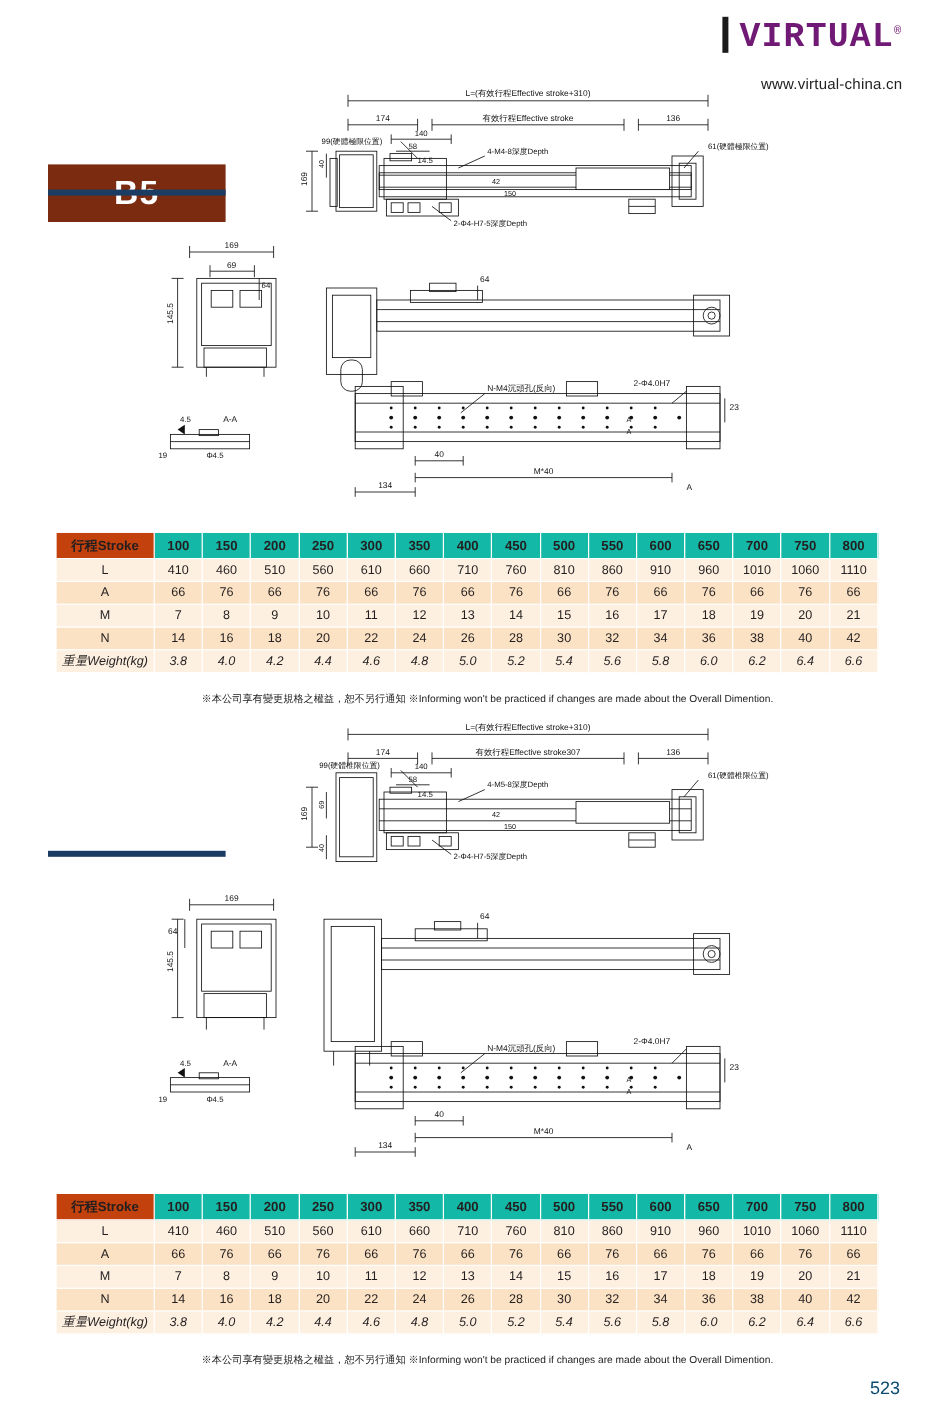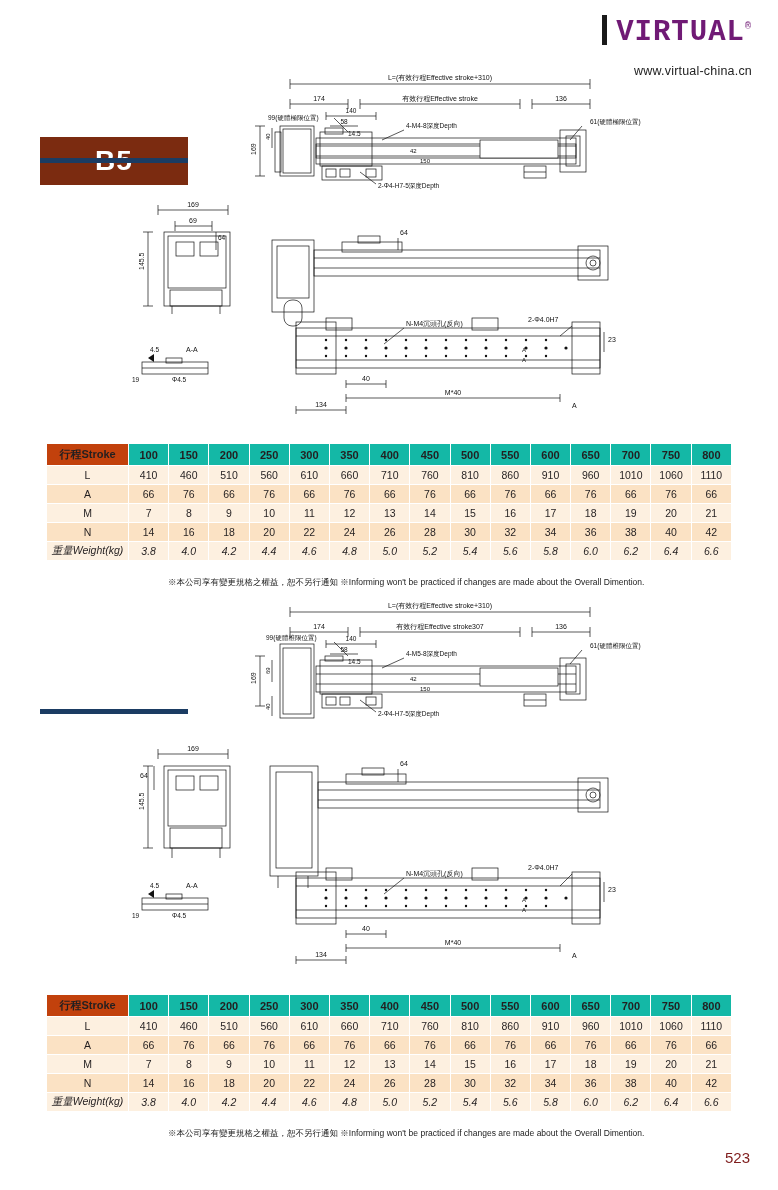--- a/index.html
+++ b/index.html
@@ -83,21 +83,21 @@
   .col-first{width:82px;}
 
   .note{
     position:absolute;
     font-size:8.5px;
     color:#222;
     letter-spacing:0;
   }
   .page-num{
     position:absolute;right:28px;bottom:24px;
-    font-size:15px;color:#7f1d1d;
+    font-size:15px;color:#0c4a6e;
   }
 </style>
 </head>
 <body>
 
 <div class="page">
 
   <div class="logo-block">
     <div class="logo-row">
       <div class="logo-bar"></div>

